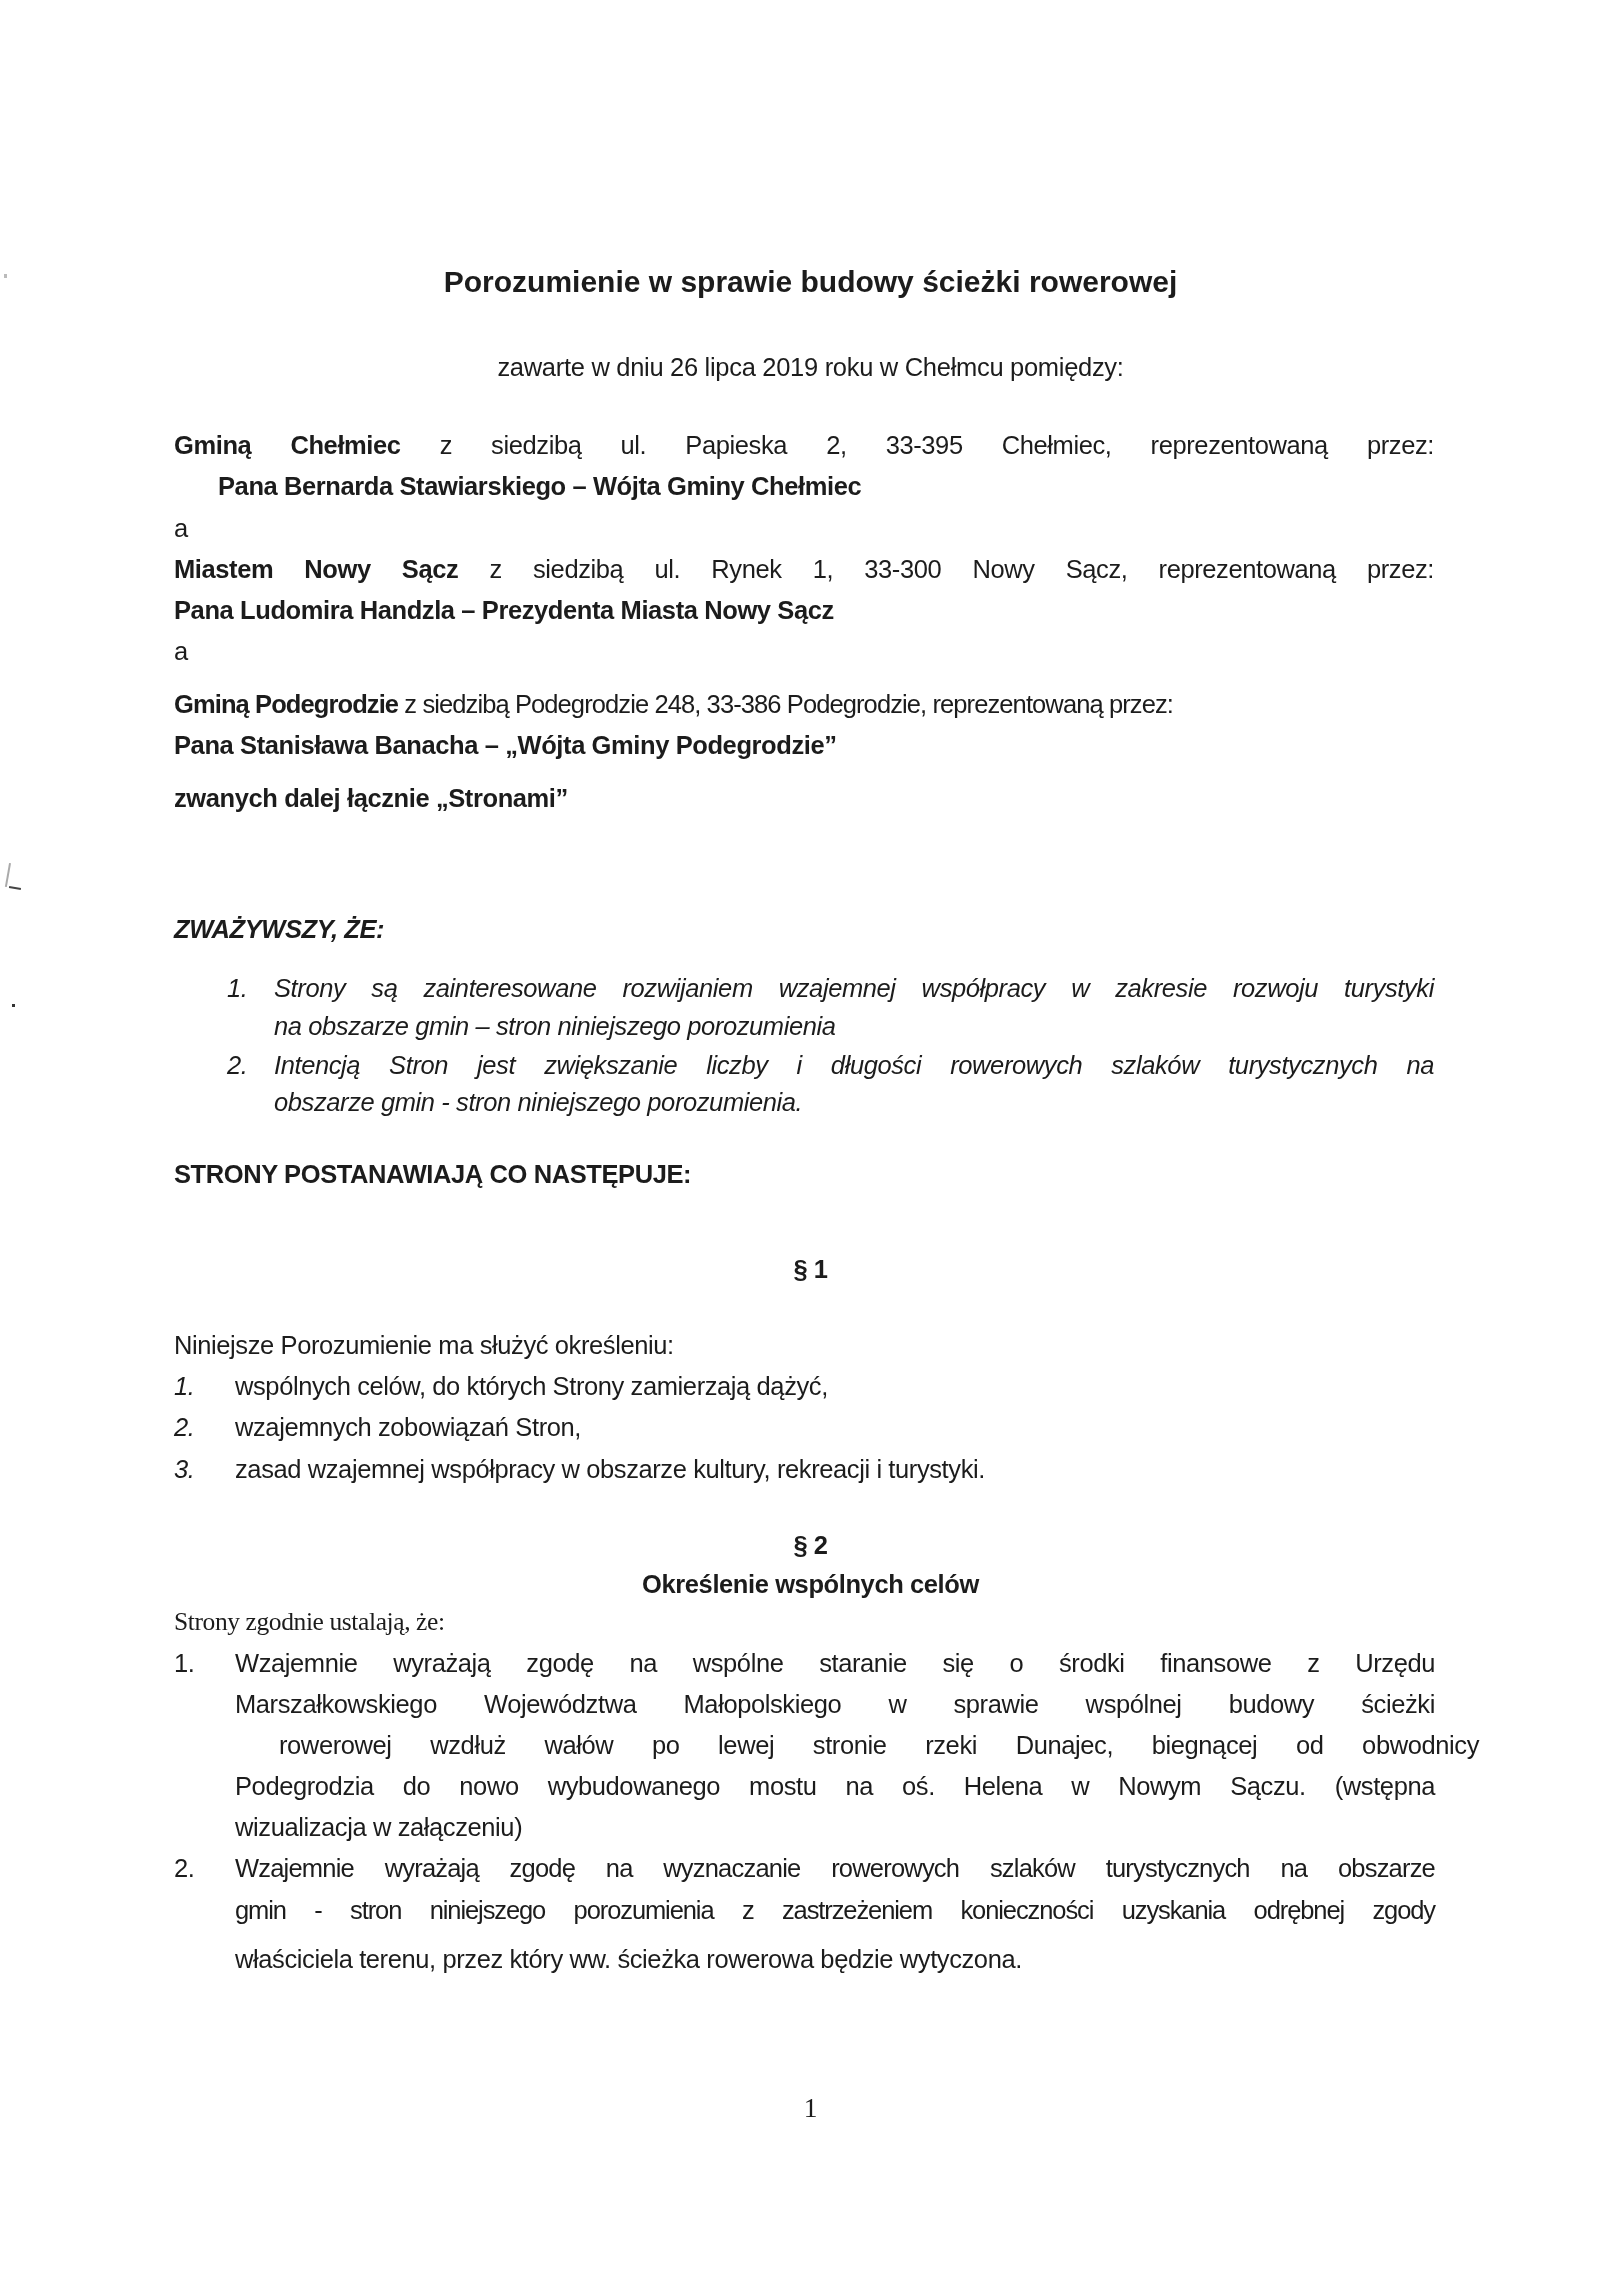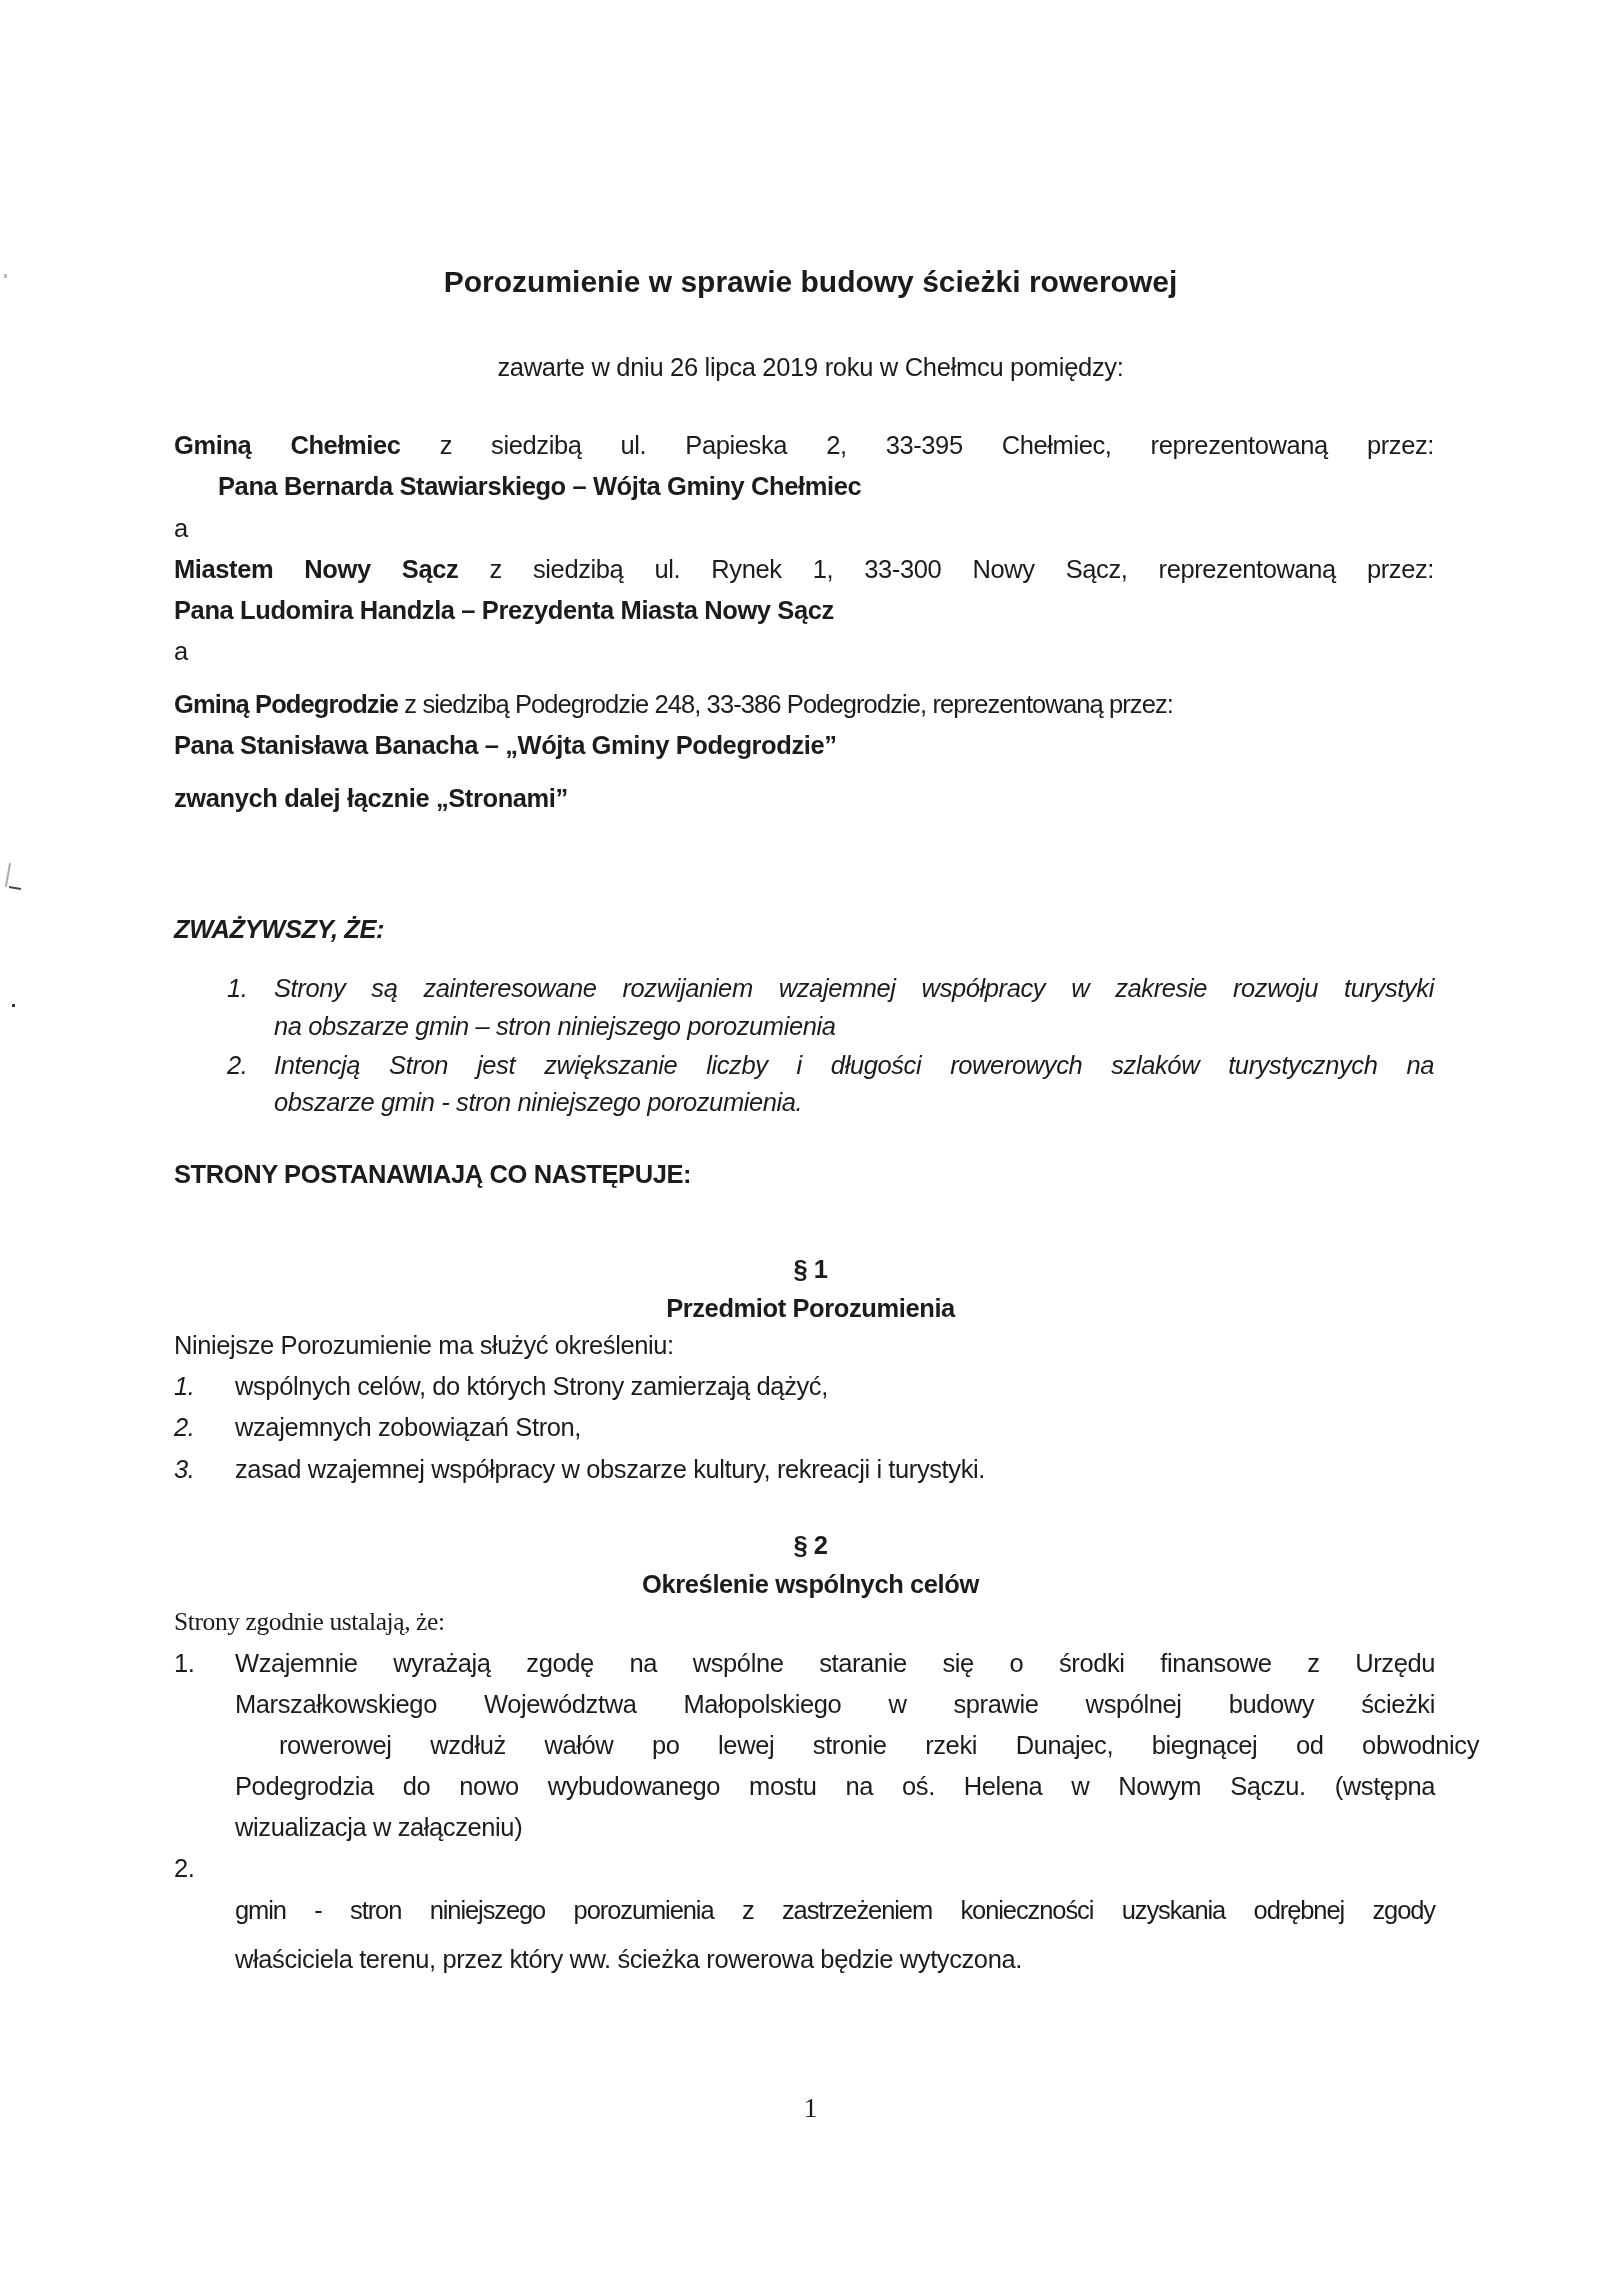--- a/index.html
+++ b/index.html
@@ -51,21 +51,20 @@
   <div class="abs just body-text i" style="left:274px;width:1160px;top:974px;">Strony są zainteresowane rozwijaniem wzajemnej współpracy w zakresie rozwoju turystyki</div>
   <div class="abs body-text i" style="left:274px;top:1012px;">na obszarze gmin – stron niniejszego porozumienia</div>
 
   <div class="abs body-text i" style="left:227px;top:1051px;">2.</div>
   <div class="abs just body-text i" style="left:274px;width:1160px;top:1051px;">Intencją Stron jest zwiększanie liczby i długości rowerowych szlaków turystycznych na</div>
   <div class="abs body-text i" style="left:274px;top:1088px;">obszarze gmin - stron niniejszego porozumienia.</div>
 
   <div class="abs line body-text b" style="top:1160px;">STRONY POSTANAWIAJĄ CO NASTĘPUJE:</div>
 
   <div class="abs center body-text b" style="top:1255px;">§ 1</div>
-  <div class="abs center body-text b" style="top:1294px;">Przedmiot Porozumienia</div>
   <div class="abs line body-text" style="top:1331px;">Niniejsze Porozumienie ma służyć określeniu:</div>
 
   <div class="abs body-text i" style="left:174px;top:1372px;">1.</div>
   <div class="abs body-text" style="left:235px;top:1372px;">wspólnych celów, do których Strony zamierzają dążyć,</div>
   <div class="abs body-text i" style="left:174px;top:1413px;">2.</div>
   <div class="abs body-text" style="left:235px;top:1413px;">wzajemnych zobowiązań Stron,</div>
   <div class="abs body-text i" style="left:174px;top:1455px;">3.</div>
   <div class="abs body-text" style="left:235px;top:1455px;">zasad wzajemnej współpracy w obszarze kultury, rekreacji i turystyki.</div>
 
   <div class="abs center body-text b" style="top:1531px;">§ 2</div>
@@ -73,18 +72,19 @@
   <div class="abs line body-text" style="top:1607px;font-family:Liberation Serif, serif;">Strony zgodnie ustalają, że:</div>
 
   <div class="abs body-text" style="left:174px;top:1649px;">1.</div>
   <div class="abs just body-text" style="left:235px;width:1200px;top:1649px;">Wzajemnie wyrażają zgodę na wspólne staranie się o środki finansowe z Urzędu</div>
   <div class="abs just body-text" style="left:235px;width:1200px;top:1690px;">Marszałkowskiego Województwa Małopolskiego w sprawie wspólnej budowy ścieżki</div>
   <div class="abs just body-text" style="left:235px;width:1200px;top:1731px;margin-left:44px;">rowerowej wzdłuż wałów po lewej stronie rzeki Dunajec, biegnącej od obwodnicy</div>
   <div class="abs just body-text" style="left:235px;width:1200px;top:1772px;">Podegrodzia do nowo wybudowanego mostu na oś. Helena w Nowym Sączu. (wstępna</div>
   <div class="abs body-text" style="left:235px;top:1813px;">wizualizacja w załączeniu)</div>
 
   <div class="abs body-text" style="left:174px;top:1854px;">2.</div>
+  <div class="abs just body-text" style="left:235px;width:1200px;top:1854px;letter-spacing:-0.8px;">Wzajemnie wyrażają zgodę na wyznaczanie rowerowych szlaków turystycznych na obszarze</div>
   <div class="abs just body-text" style="left:235px;width:1200px;top:1896px;letter-spacing:-1.1px;">gmin - stron niniejszego porozumienia z zastrzeżeniem konieczności uzyskania odrębnej zgody</div>
   <div class="abs body-text" style="left:235px;top:1937px;margin-top:8px;">właściciela terenu, przez który ww. ścieżka rowerowa będzie wytyczona.</div>
 
   <div class="abs pagenum">1</div>
 </div>
 
 
 </body></html>

